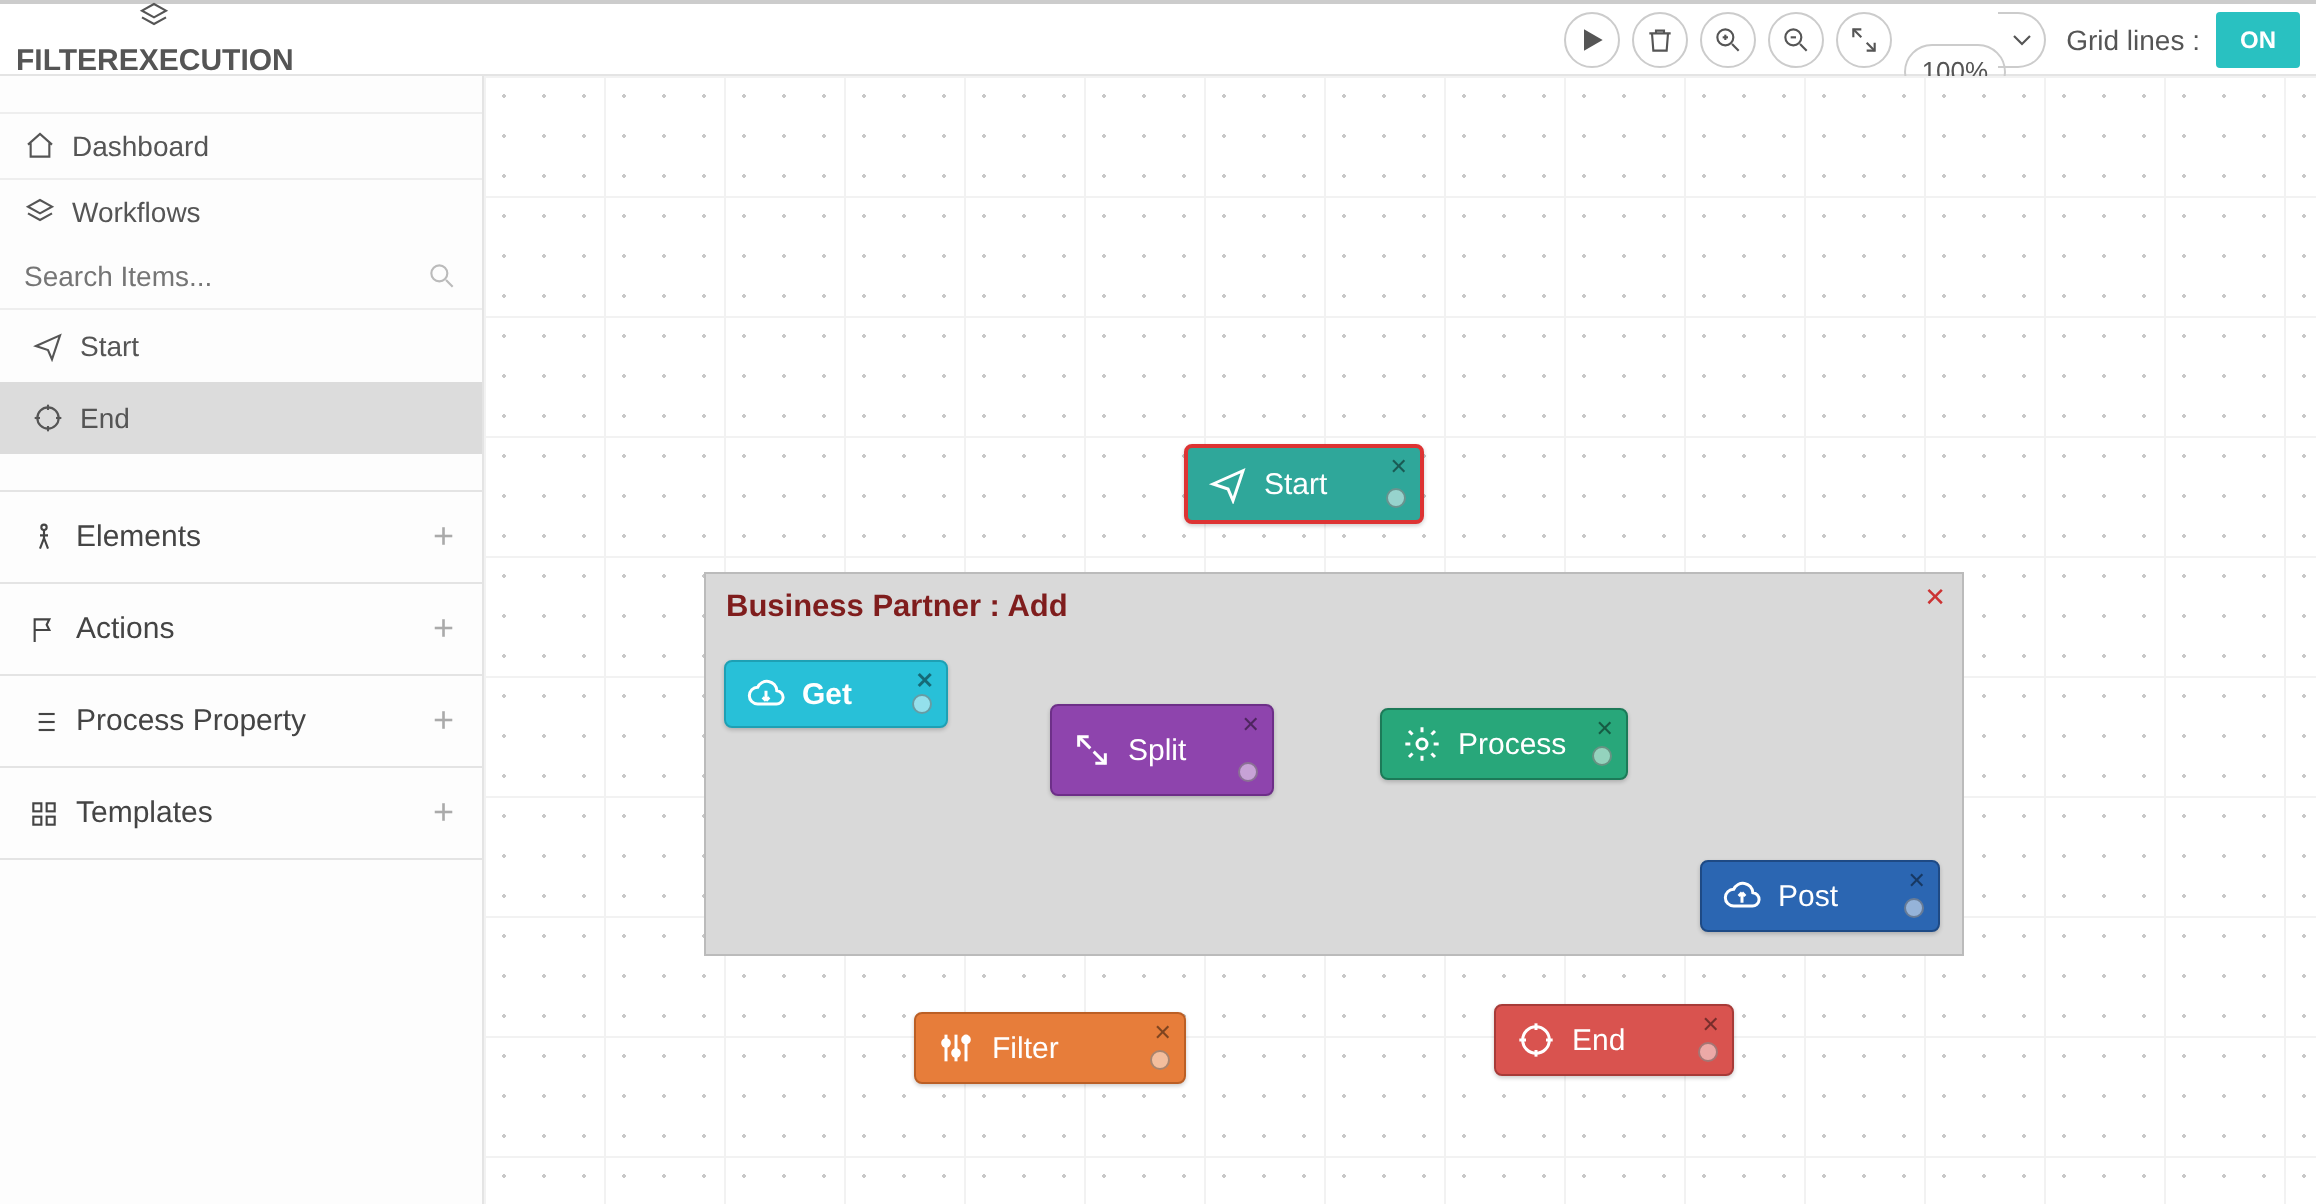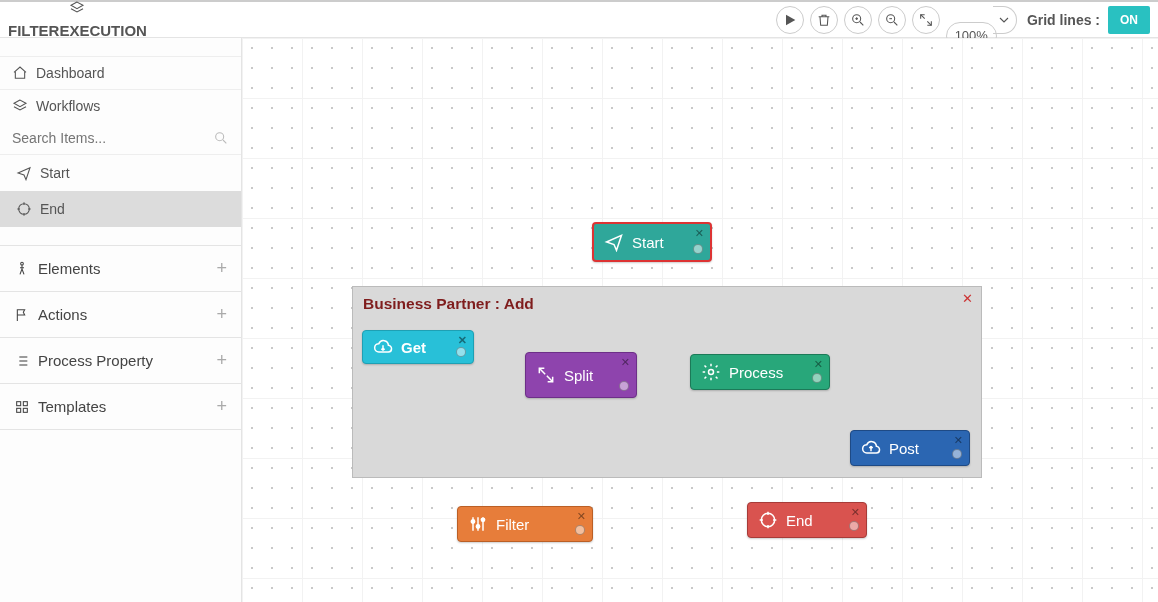--- a/index.html
+++ b/index.html
@@ -6,21 +6,21 @@
 html, body { height: 100%; background: #fff; }
 body { display: flex; flex-direction: column; width: 1158px; height: 602px; overflow: hidden; }
 
 
 .topbar { height: 38px; border-top: 2px solid #ccc; border-bottom: 1px solid #e4e4e4; display: flex; align-items: center; padding: 0 8px; background: #fff; }
 .title { display: flex; align-items: center; gap: 6px; font-weight: bold; color: #555; font-size: 15px; flex-direction: column; }
 .spacer { flex: 1; }
 .tool-btn { width: 28px; height: 28px; border: 1px solid #ccc; border-radius: 50%; background: #fff; display: inline-flex; align-items: center; justify-content: center; margin-left: 6px; cursor: pointer; color: #555; }
 .zoom-level { border: 1px solid #ccc; height: 28px; padding: 0 8px; display: inline-flex; align-items: center; border-radius: 14px; margin-left: 6px; color: #555; font-size: 13px; margin-top: 32px; }
 .chevron { width: 24px; height: 28px; display: inline-flex; align-items: center; justify-content: center; border: 1px solid #ccc; border-left: none; margin-left: -4px; border-radius: 0 14px 14px 0; color: #555; cursor: pointer; }
-.gridlines-label { margin-left: 10px; color: #555; font-size: 14px; font-weight: bold; }
+.gridlines-label { margin-left: 10px; color: #555; font-size: 14px; }
 .toggle { background: #29c1c1; color: #fff; font-weight: bold; font-size: 12px; height: 28px; padding: 0 12px; display: inline-flex; align-items: center; margin-left: 8px; border-radius: 2px; cursor: pointer; }
 
 
 .layout { flex: 1; display: flex; min-height: 0; }
 .sidebar { width: 242px; border-right: 1px solid #e4e4e4; background: #fdfdfd; display: flex; flex-direction: column; font-size: 14px; color: #555; }
 .side-pad { height: 18px; }
 .side-item { display: flex; align-items: center; gap: 8px; padding: 8px 12px; cursor: pointer; border-top: 1px solid #eee; }
 .side-section-title { background: #dcdcdc; padding: 8px 12px; font-size: 15px; color: #444; }
 .search-wrap { padding: 8px 12px; display: flex; align-items: center; border-bottom: 1px solid #eee; }
 .search-wrap input { flex: 1; border: none; outline: none; font-size: 14px; color: #888; background: transparent; }
@@ -252,21 +252,21 @@
             <polyline points="20 14 20 20 14 20"></polyline>
             <line x1="4" y1="4" x2="11" y2="11"></line>
             <line x1="20" y1="20" x2="13" y2="13"></line>
           </svg>
         </span>
       <span>Split</span>
       <span class="x">✕</span>
       <span class="port"></span>
     </div>
 
-    <div class="node process" style="left:448px; top:316px; width:140px; height:36px">
+    <div class="node process" style="left:448px; top:316px; width:124px; height:36px">
       <span class="ico">
           <svg class="nicon" viewBox="0 0 24 24">
             <circle cx="12" cy="12" r="3"></circle>
             <path d="M12 2v3M12 19v3M4.2 4.2l2.1 2.1M17.7 17.7l2.1 2.1M2 12h3M19 12h3M4.2 19.8l2.1-2.1M17.7 6.3l2.1-2.1"></path>
           </svg>
         </span>
       <span>Process</span>
       <span class="x">✕</span>
       <span class="port"></span>
     </div>

